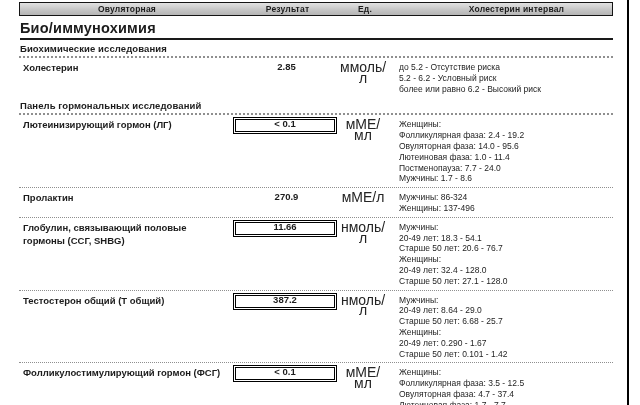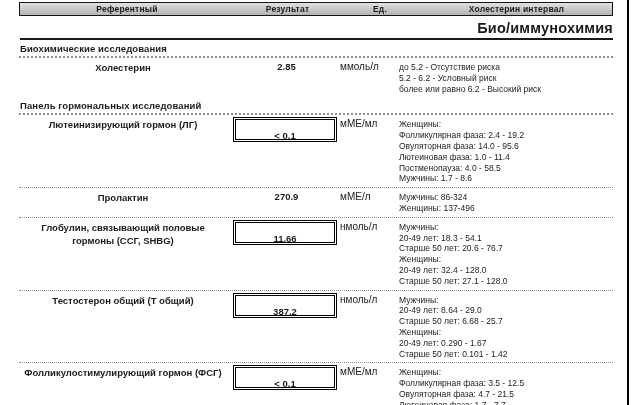--- a/index.html
+++ b/index.html
@@ -12,58 +12,57 @@
   .page { position:absolute; left:19px; top:2px; width:594px; }
 
   
   .colbar {
     display:grid; grid-template-columns:214px 107px 46px 1fr;
     align-items:center; box-sizing:border-box; height:14px;
     background:linear-gradient(180deg,#e2e2e2 0%,#c6c6c6 55%,#b5b5b5 100%);
     border:1.5px solid #141414;
   }
   .colbar span { font-size:8.5px; font-weight:bold; text-align:center; letter-spacing:.2px; white-space:nowrap; }
-  .colbar .c-unit { text-align:right; padding-left:2px; }
+  .colbar .c-unit { text-align:center; padding-left:2px; }
   .colbar .c-ref { padding-left:34px; }
 
   .section-title {
     font-size:14.5px; font-weight:bold; letter-spacing:.2px;
     margin:4px 0 0 1px; padding-bottom:2px;
     border-bottom:2.5px solid #1a1a1a;
-    text-align:right;
   }
   .group-title {
     font-size:9.5px; font-weight:bold; letter-spacing:.1px;
     padding:3px 0 2px 1px; border-bottom:2px dotted #8f8f8f;
   }
 
   .row { display:grid; grid-template-columns:214px 107px 46px 1fr; padding:2px 0 3px 0; }
   .row.sep { border-top:1px dotted #8f8f8f; }
 
-  .cell-name { font-size:9.5px; font-weight:bold; line-height:13.5px; padding:1px 10px 0 4px;text-align:center; }
+  .cell-name { font-size:9.5px; font-weight:bold; line-height:13.5px; padding:1px 10px 0 4px; }
   .cell-result { font-size:9.5px; font-weight:bold; text-align:center; padding-top:1px; }
   .result-box {
-    box-sizing:border-box; width:104px; height:25px; margin-top:-1px;
+    box-sizing:border-box; width:104px; height:17px; margin-top:-1px;
     border:1.5px solid #000; position:relative;
-    display:flex; align-items:flex-end; justify-content:center;
+    display:flex; align-items:flex-start; justify-content:center;
   }
   .result-box::after { content:""; position:absolute; inset:1px; border:1px solid #000; pointer-events:none; }
-  .cell-unit { font-size:10px; line-height:10.8px; padding-top:2px; color:#242424; }
+  .cell-unit { font-size:14px; line-height:10.8px; padding-top:2px; color:#242424;text-align:center; }
   .cell-ref { padding-top:2px;margin-left:13px; }
   .cell-ref div { font-size:8.5px; line-height:10.8px; color:#242424; white-space:nowrap; }
 </style>
 </head>
 <body>
 
 <div class="right-border"></div>
 
 <div class="page">
 
   <div class="colbar">
-    <span>Референтный</span>
+    <span>Овуляторная</span>
     <span>Результат</span>
     <span class="c-unit">Ед.</span>
     <span class="c-ref">Холестерин интервал</span>
   </div>
 
   <div class="section-title">Био/иммунохимия</div>
 
   <div class="group-title">Биохимические исследования</div>
 
   <div class="row">
@@ -85,21 +84,21 @@
       <div class="result-box">
         <span>&lt; 0.1</span>
       </div>
     </div>
     <div class="cell-unit">мМЕ/мл</div>
     <div class="cell-ref">
       <div>Женщины:</div>
       <div>Фолликулярная фаза: 2.4 - 19.2</div>
       <div>Овуляторная фаза: 14.0 - 95.6</div>
       <div>Лютеиновая фаза: 1.0 - 11.4</div>
-      <div>Постменопауза: 4.0 - 58.5</div>
+      <div>Постменопауза: 7.7 - 24.0</div>
       <div>Мужчины: 1.7 - 8.6</div>
     </div>
   </div>
 
   <div class="row sep">
     <div class="cell-name">Пролактин</div>
     <div class="cell-result">270.9</div>
     <div class="cell-unit">мМЕ/л</div>
     <div class="cell-ref">
       <div>Мужчины: 86-324</div>
@@ -147,19 +146,19 @@
     <div class="cell-name">Фолликулостимулирующий гормон (ФСГ)</div>
     <div class="cell-result">
       <div class="result-box">
         <span>&lt; 0.1</span>
       </div>
     </div>
     <div class="cell-unit">мМЕ/мл</div>
     <div class="cell-ref">
       <div>Женщины:</div>
       <div>Фолликулярная фаза: 3.5 - 12.5</div>
-      <div>Овуляторная фаза: 4.7 - 21.5</div>
+      <div>Овуляторная фаза: 4.7 - 37.4</div>
       <div>Лютеиновая фаза: 1.7 - 7.7</div>
 
     </div>
   </div>
 
 </div>
 
 </body></html>

